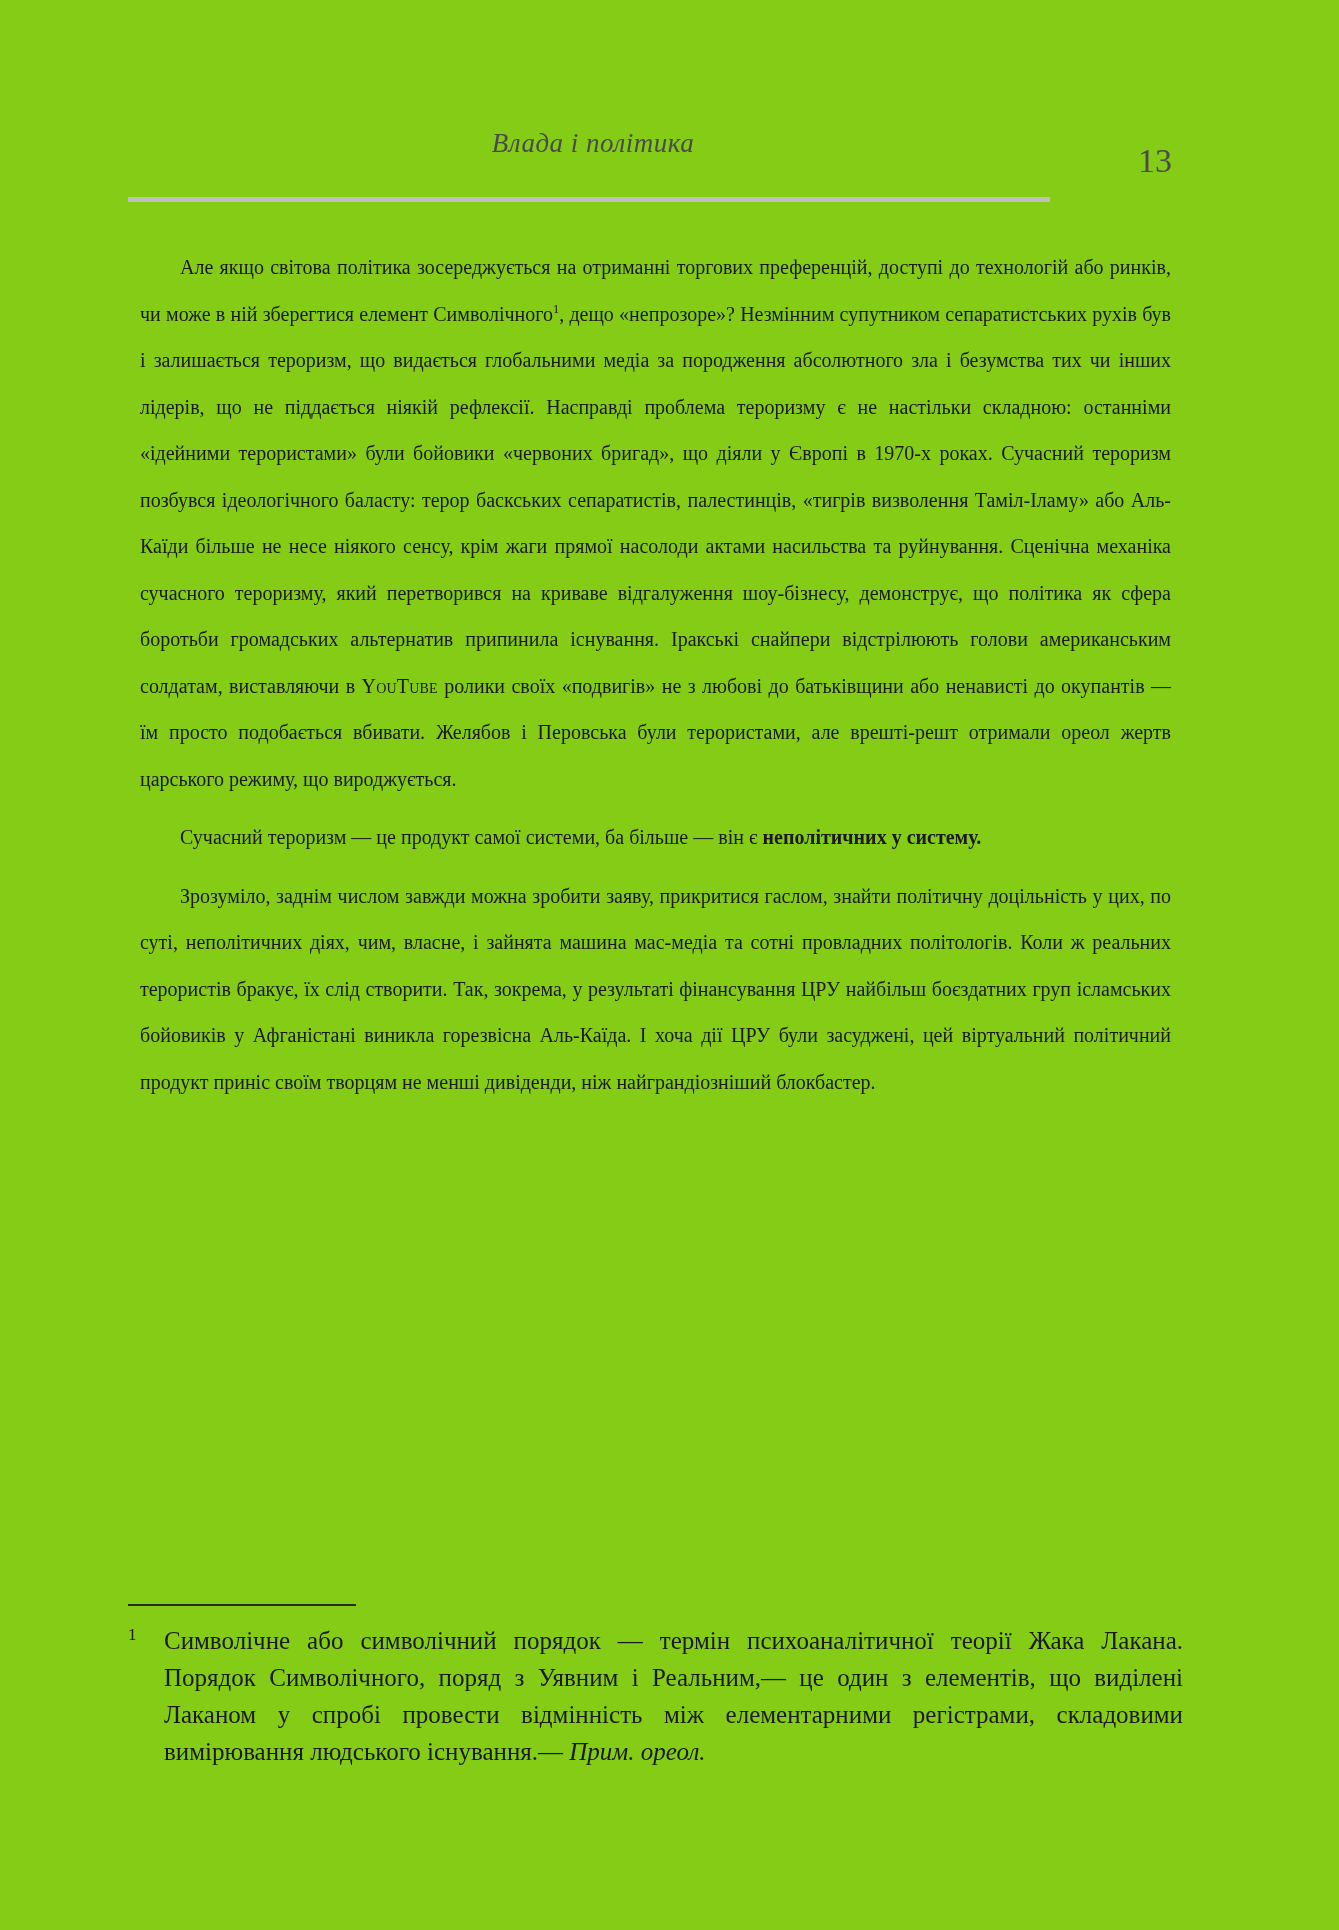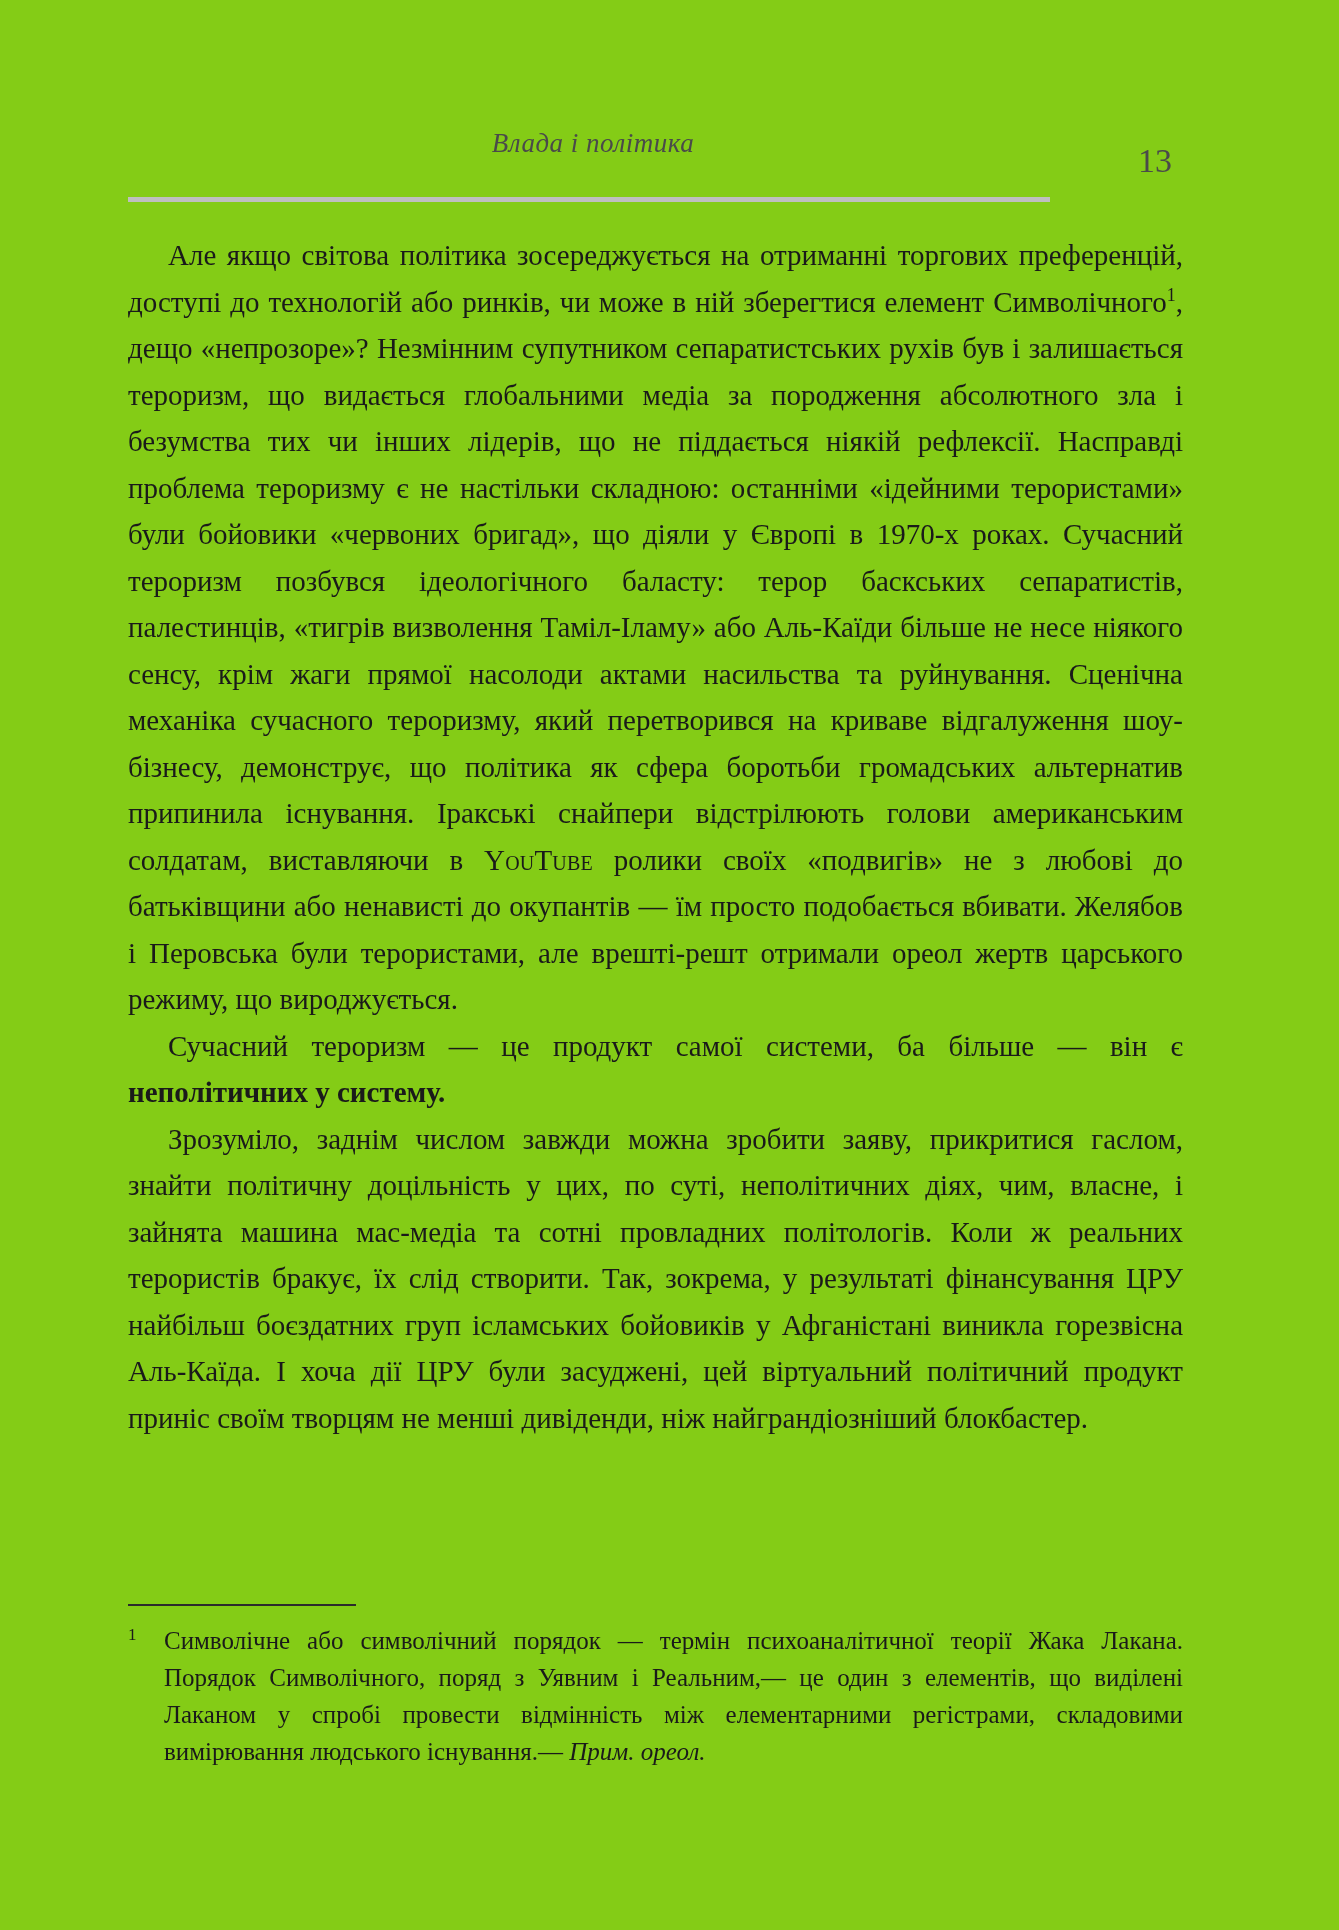--- a/index.html
+++ b/index.html
@@ -57,22 +57,22 @@
   }
 
   
   .body-zone {
     position: absolute;
     left: 128px;
     top: 232px;
     width: 1055px;
   }
   p.para {
-    margin: 0;
-    font-size: 29px;
+    margin: 12px;
+    font-size: 20px;
     line-height: 46.5px;
     text-align: justify;
     text-justify: inter-word;
     text-indent: 40px;
     hyphens: manual;
   }
   b.strong { font-weight: bold; }
   sup.fnref {
     font-size: 0.62em;
     vertical-align: super;

